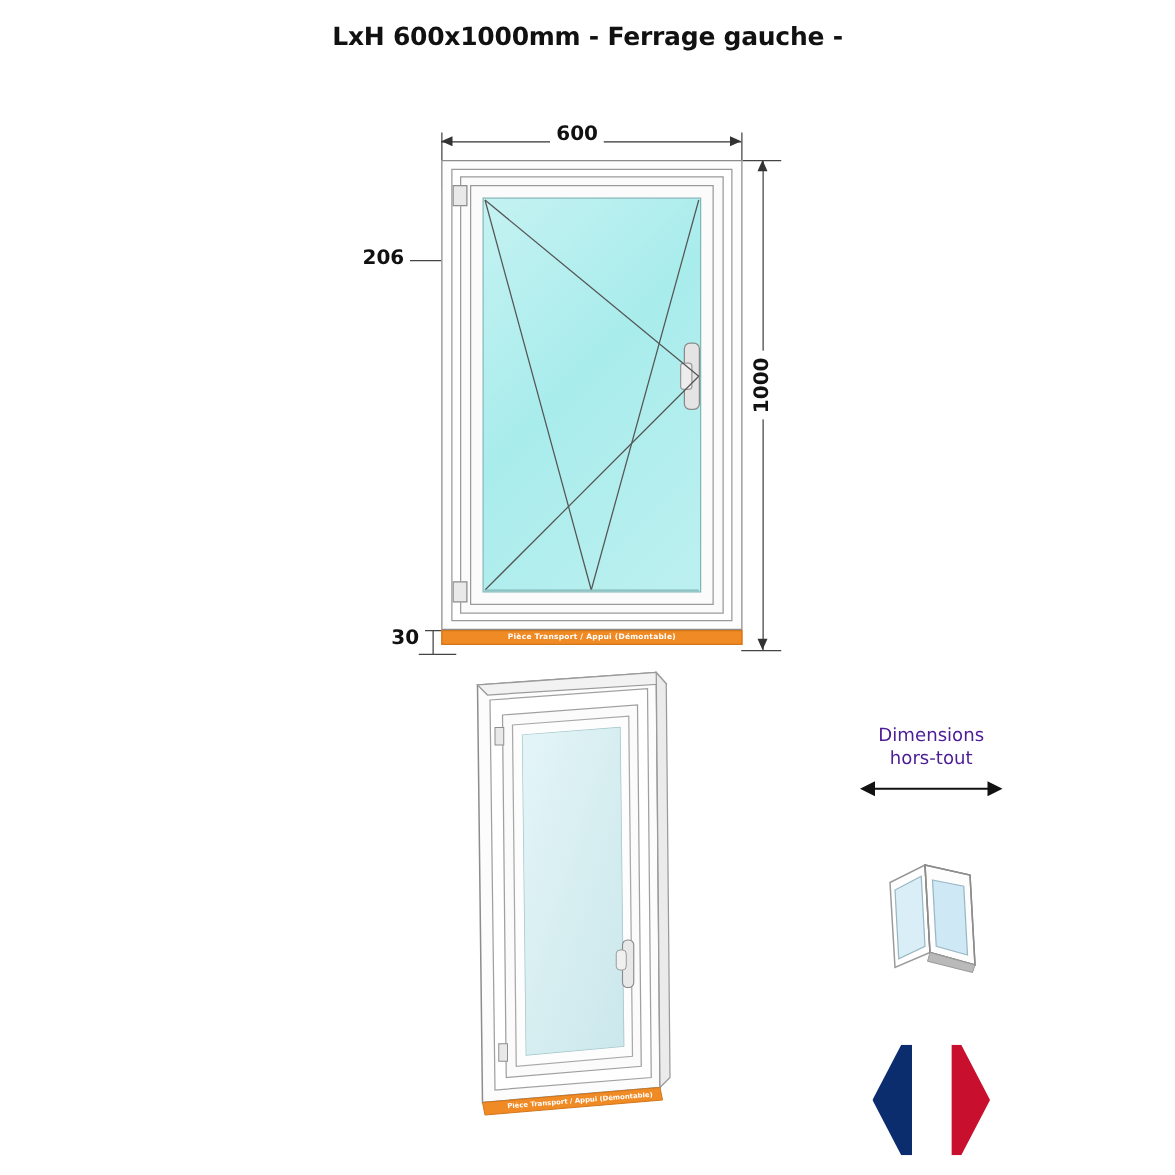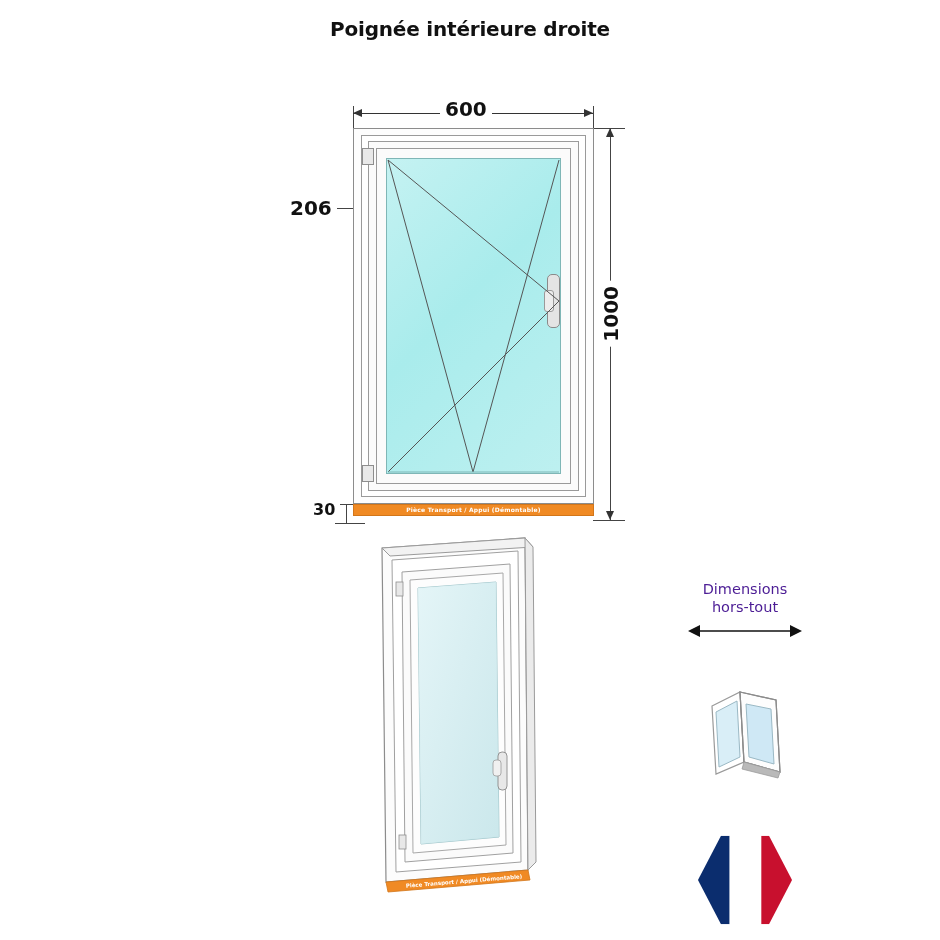--- a/index.html
+++ b/index.html
@@ -69,21 +69,21 @@
     border-right: 4px solid transparent;
     border-bottom: 9px solid #333;
   }
   .arrow-down {
     border-left: 4px solid transparent;
     border-right: 4px solid transparent;
     border-top: 9px solid #333;
   }
   .dim-label {
     position: absolute;
-    font-size: 20px;
+    font-size: 16px;
     font-weight: bold;
     color: #111;
     background: #fff;
     padding: 0 5px;
   }
   .dim-label.vertical {
     writing-mode: vertical-rl;
     text-orientation: mixed;
     transform: rotate(180deg);
     padding: 5px 0;
@@ -178,21 +178,21 @@
     left: 697px;
     top: 832px;
     width: 96px;
     height: 96px;
   }
 </style>
 </head>
 <body>
 
 <div id="title-block">
-  <div class="title-line">Poignée intérieure droite</div>
+  <div class="title-line">LxH 600x1000mm - Ferrage gauche -</div>
 </div>
 
 <div id="elevation">
 
   <div class="ext-line" style="left:13px; top:10px; width:1px; height:45px;"></div>
   <div class="ext-line" style="left:253px; top:10px; width:1px; height:22px;"></div>
 
   <div class="dim-top-line"></div>
   <div class="dim-arrow arrow-left" style="left:13px; top:13px;"></div>
   <div class="dim-arrow arrow-right" style="left:244px; top:13px;"></div>

